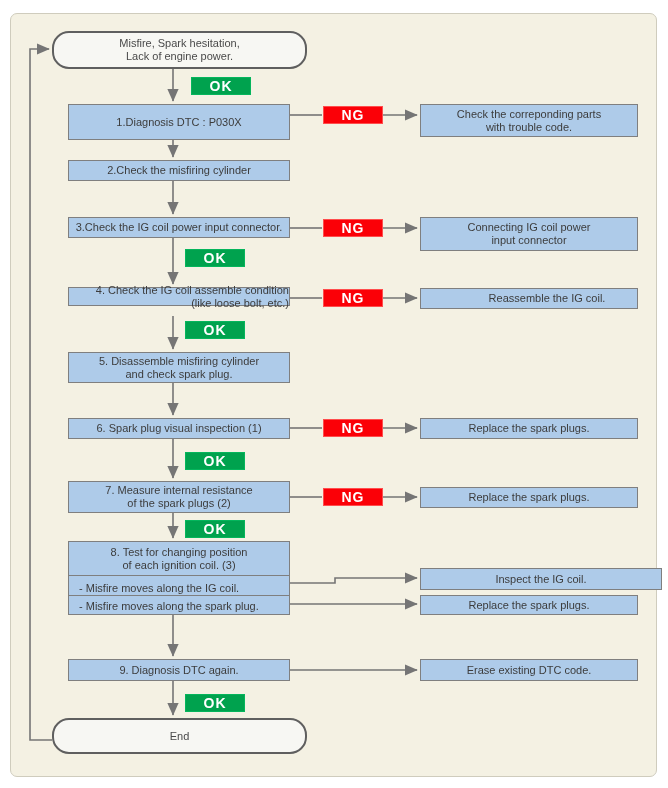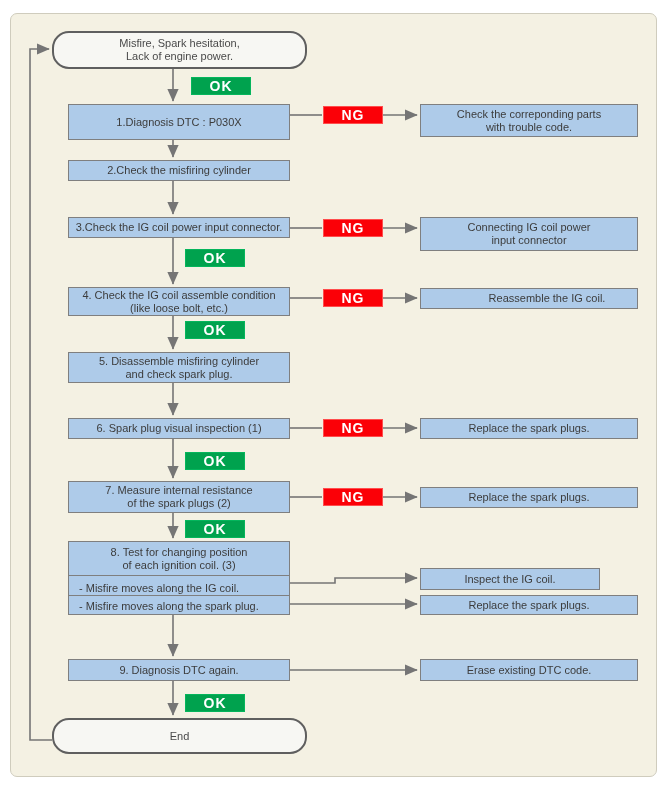--- a/index.html
+++ b/index.html
@@ -98,21 +98,21 @@
 
   <div class="node pbox" style="left:68px;top:104px;width:222px;height:36px;">
     <span>1.Diagnosis DTC : P030X</span>
   </div>
   <div class="node pbox" style="left:68px;top:160px;width:222px;height:21px;">
     <span>2.Check the misfiring cylinder</span>
   </div>
   <div class="node pbox" style="left:68px;top:217px;width:222px;height:21px;">
     <span>3.Check the IG coil power input connector.</span>
   </div>
-  <div class="node pbox" style="left:68px;top:287px;width:222px;height:29px;">
+  <div class="node pbox" style="left:68px;top:287px;width:222px;height:19px;align-items:flex-end;">
     <span>4. Check the IG coil assemble condition</span>
     <span>(like loose bolt, etc.)</span>
   </div>
   <div class="node pbox" style="left:68px;top:352px;width:222px;height:31px;">
     <span>5. Disassemble misfiring cylinder</span>
     <span>and check spark plug.</span>
   </div>
   <div class="node pbox" style="left:68px;top:418px;width:222px;height:21px;">
     <span>6. Spark plug visual inspection (1)</span>
   </div>
@@ -148,21 +148,21 @@
   </div>
   <div class="node pbox" style="left:420px;top:288px;width:218px;height:21px;padding-left:36px;">
     <span>Reassemble the IG coil.</span>
   </div>
   <div class="node pbox" style="left:420px;top:418px;width:218px;height:21px;">
     <span>Replace the spark plugs.</span>
   </div>
   <div class="node pbox" style="left:420px;top:487px;width:218px;height:21px;">
     <span>Replace the spark plugs.</span>
   </div>
-  <div class="node pbox" style="left:420px;top:568px;width:180px;height:22px;align-items:center;">
+  <div class="node pbox" style="left:420px;top:568px;width:242px;height:22px;align-items:center;">
     <span>Inspect the IG coil.</span>
   </div>
   <div class="node pbox" style="left:420px;top:595px;width:218px;height:20px;">
     <span>Replace the spark plugs.</span>
   </div>
   <div class="node pbox" style="left:420px;top:659px;width:218px;height:22px;">
     <span>Erase existing DTC code.</span>
   </div>
 
   <div class="node terminal" style="left:52px;top:718px;width:255px;height:36px;">

